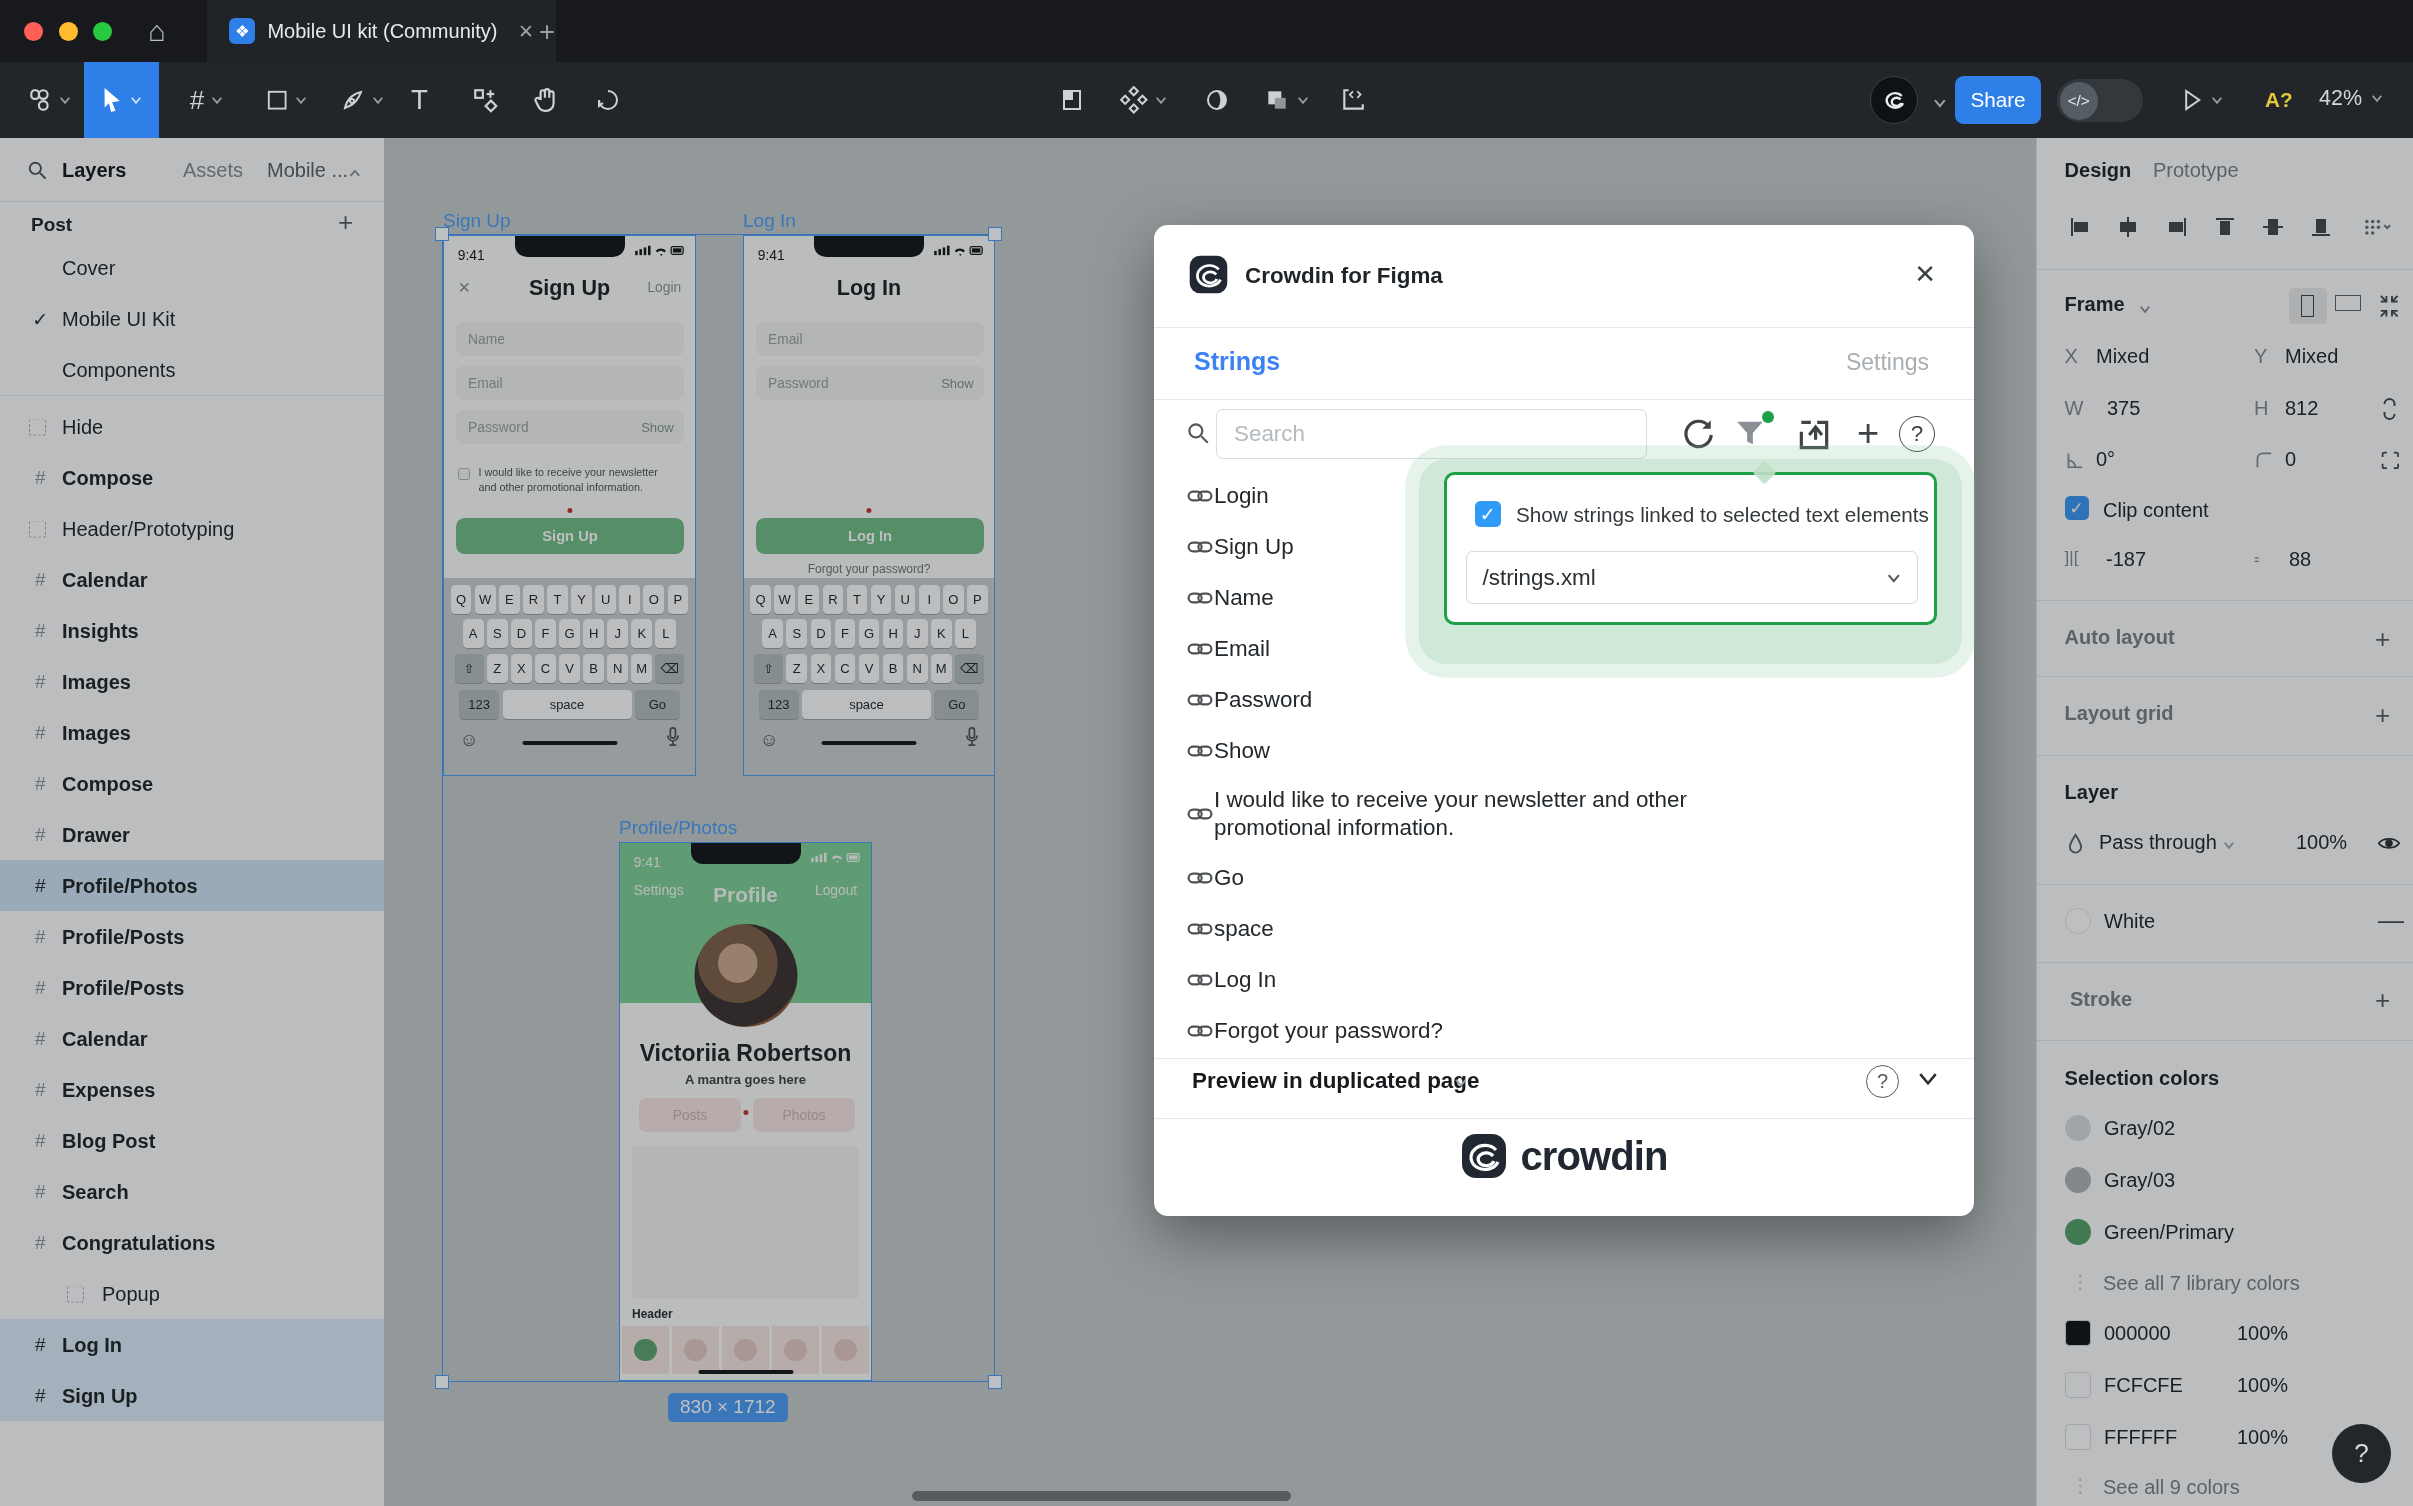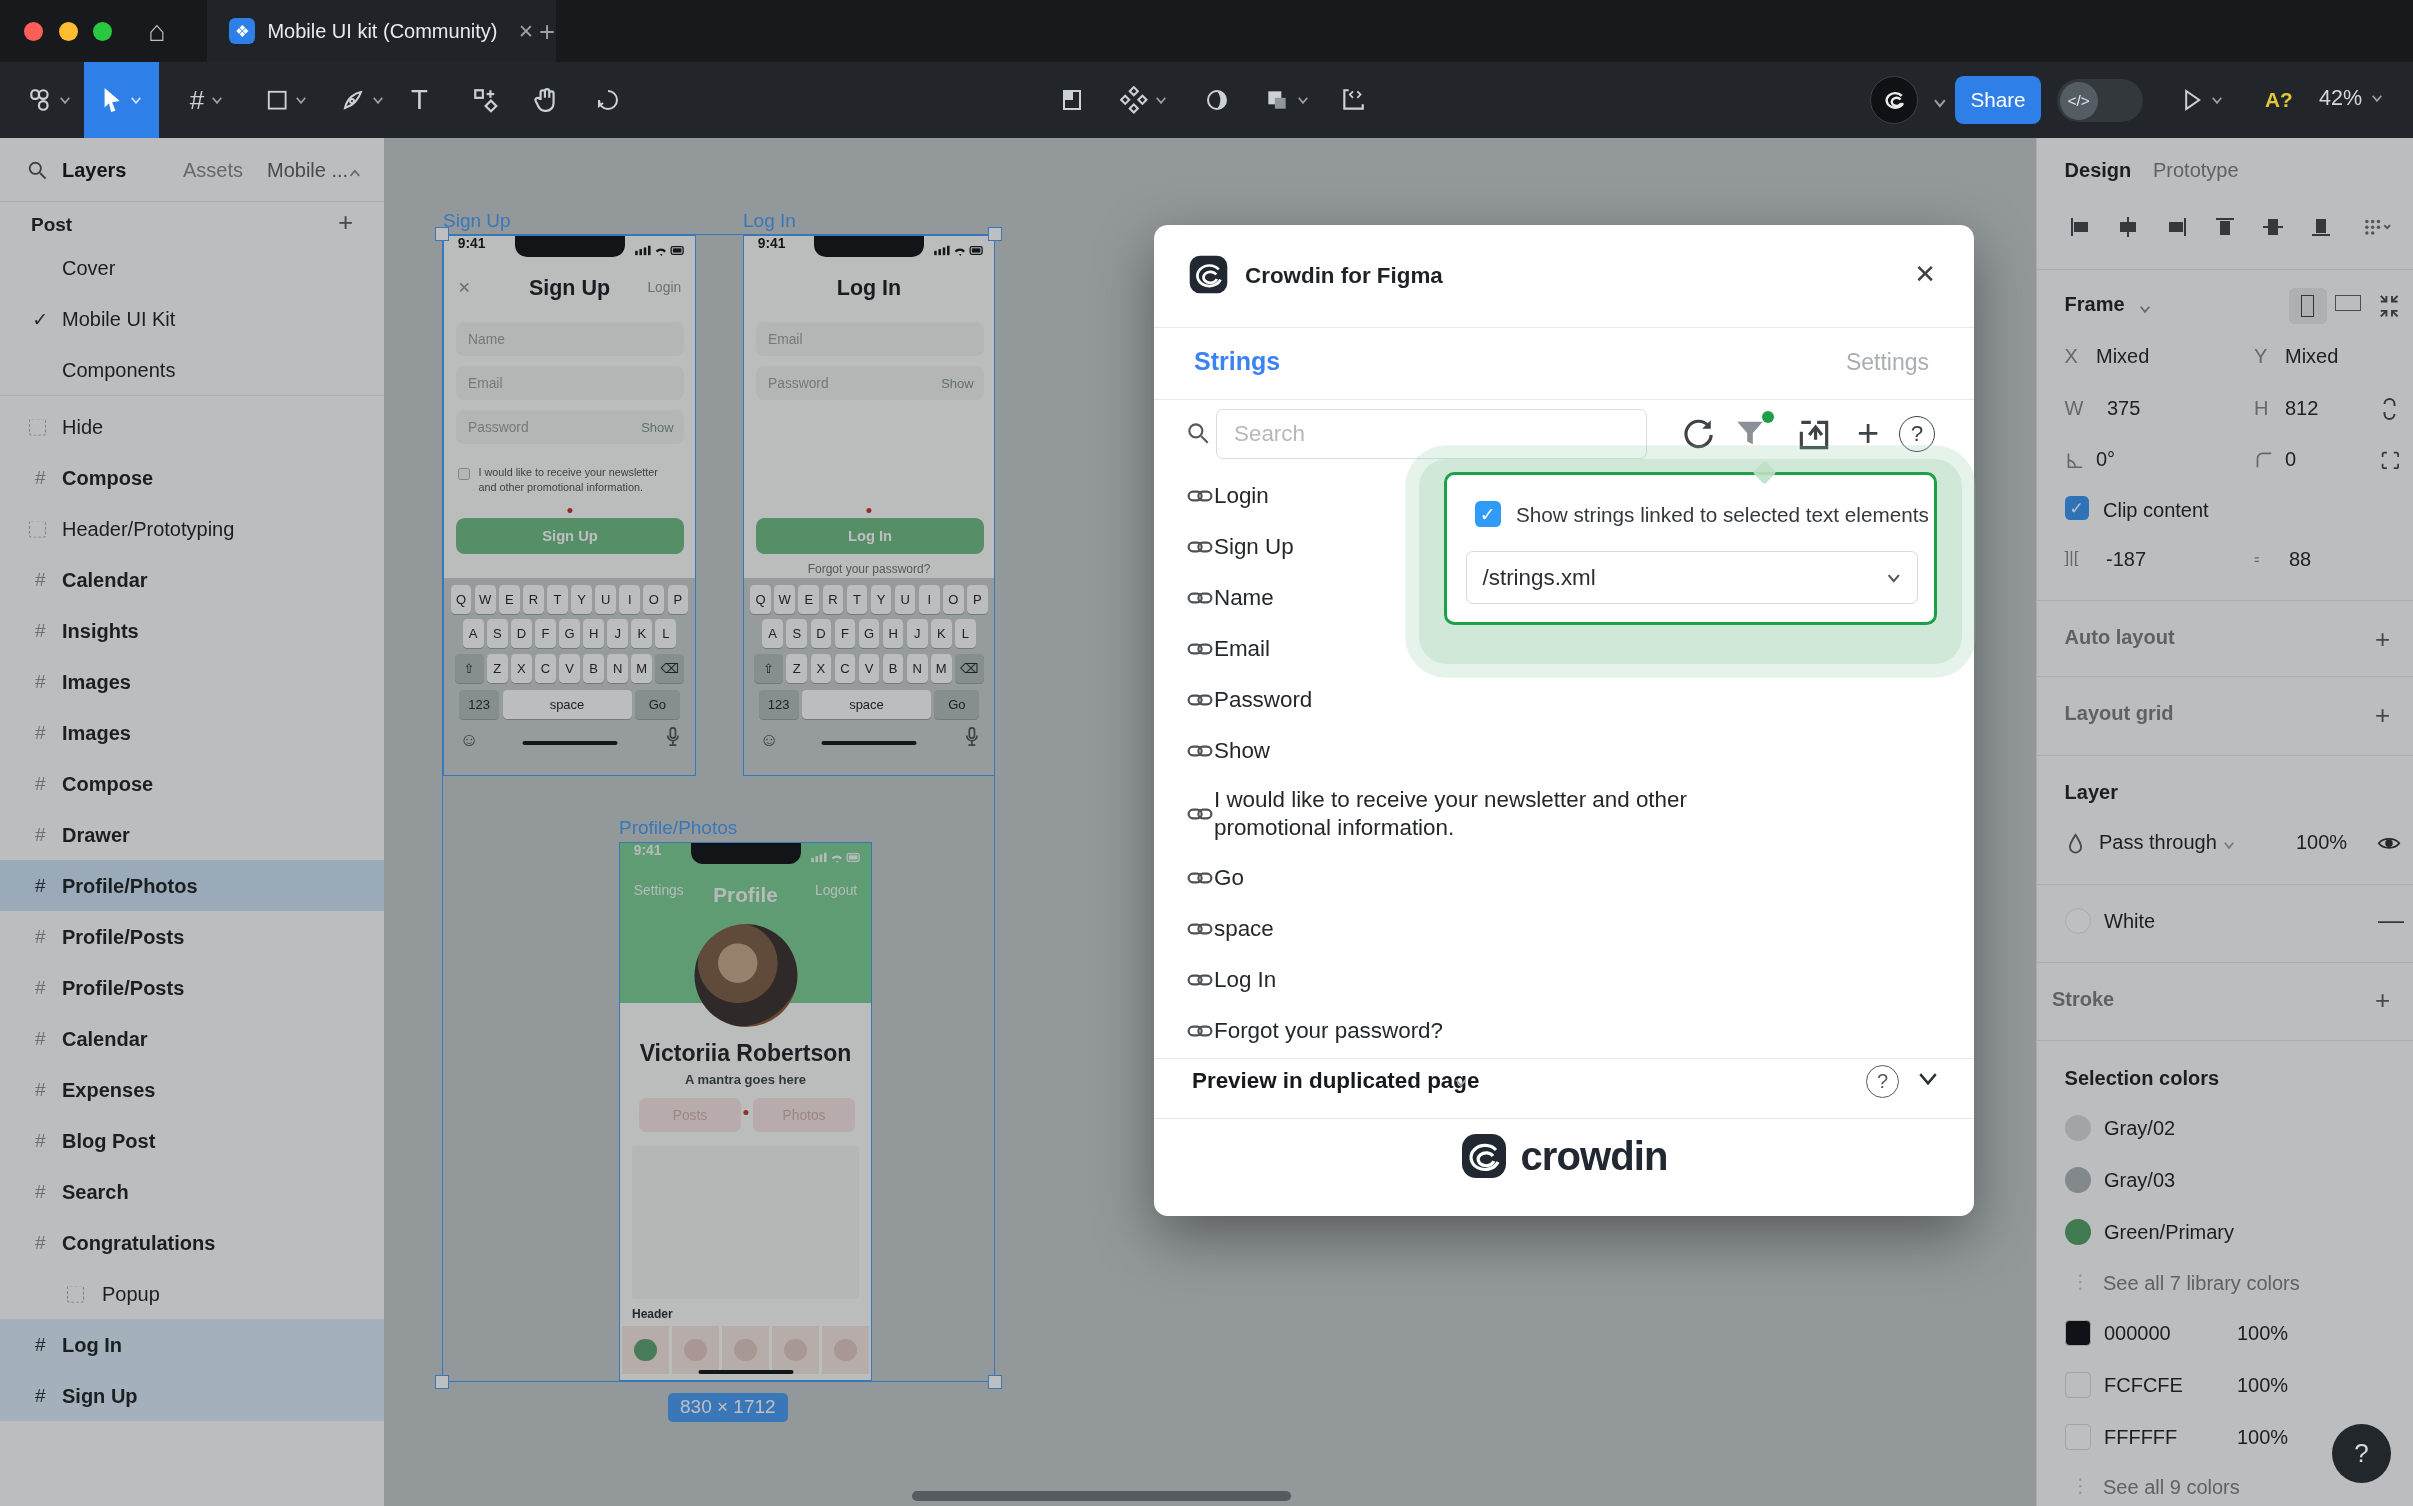--- a/index.html
+++ b/index.html
@@ -50,21 +50,21 @@
 
   
   .frame-label { position:absolute; color:#4a9df5; font-size:19px; }
   .phone { position:absolute; background:#fbfcfb; overflow:hidden; }
   .sel-rect { position:absolute; border:1.7px solid #4a9df5; pointer-events:none; }
   .handle { position:absolute; width:13.8px; height:13.8px; background:#fff; border:1.7px solid #4a9df5; }
   .size-badge { position:absolute; background:#4a9df5; color:#fff; font-size:19px; padding:3.4px 12px; border-radius:5.2px; }
   .hscroll { position:absolute; height:10.3px; border-radius:5.2px; background:#70767a; }
 
   .statusbar { position:absolute; left:0; top:0; right:0; height:29px; }
-  .sb-time { position:absolute; left:13.8px; top:0; font-size:13.8px; font-weight:bold; color:#17191b; }
+  .sb-time { position:absolute; left:13.8px; top:12px; font-size:13.8px; font-weight:normal; color:#17191b; }
   .notch { position:absolute; left:50%; transform:translateX(-50%); top:0; width:110px; height:20.7px; background:#14161a; border-radius:0 0 12px 12px; }
   .sb-ico { position:absolute; right:10.3px; top:7.8px; }
   .scr-head { position:absolute; left:0; right:0; top:40px; height:27.6px; }
   .scr-title { position:absolute; left:0; right:0; text-align:center; font-size:21.5px; font-weight:bold; color:#1d2226; }
   .scr-x { position:absolute; left:13.8px; top:3.4px; color:#8d9492; font-size:15.5px; }
   .scr-link { position:absolute; right:13.8px; top:4.3px; color:#8d9492; font-size:13.8px; }
   .pinput { position:absolute; left:12px; width:228px; height:34px; background:#f1f3f1; border-radius:7.8px; }
   .pinput .ph { position:absolute; left:12px; top:50%; transform:translateY(-50%); font-size:13.8px; color:#9aa19e; }
   .pinput .show { position:absolute; right:10.3px; top:50%; transform:translateY(-50%); font-size:13px; color:#7d9486; }
   .news { position:absolute; left:13.8px; top:229px; width:215px; }
@@ -785,21 +785,21 @@
   </div>
   <div class="divider abs" style="top:746px;left:0;right:0"></div>
 
   <div class="rp-row" style="top:765px;height:38px">
     <span class="swatch-c" style="left:27.6px;top:5.2px;background:#ffffff;border:0.9px solid #e0e3e5"></span>
     <span class="lbl" style="left:67px;top:6.9px">White</span>
     <span class="abs" style="left:341px;top:1.7px;font-size:26px;color:#43484c">—</span>
   </div>
   <div class="divider abs" style="top:824px;left:0;right:0"></div>
   <div class="rp-row" style="top:843px;height:38px">
-    <span class="lbl rp-head mut" style="left:15px;top:6.9px">Stroke</span>
+    <span class="lbl rp-head mut" style="left:33px;top:6.9px">Stroke</span>
     <span class="plusbtn">+</span>
   </div>
   <div class="divider abs" style="top:902px;left:0;right:0"></div>
 
   <div class="rp-row" style="top:924px;height:34px">
     <span class="lbl rp-head" style="left:27.6px;top:5.2px">Selection colors</span>
   </div>
   <div class="rp-row" style="top: 972px; height: 38px;">
       <span class="swatch-c" style="left: 27.6px; top: 5.2px; background: rgb(217, 220, 222);"></span>
       <span class="lbl" style="left:67px;top:6.9px">Gray/02</span>

